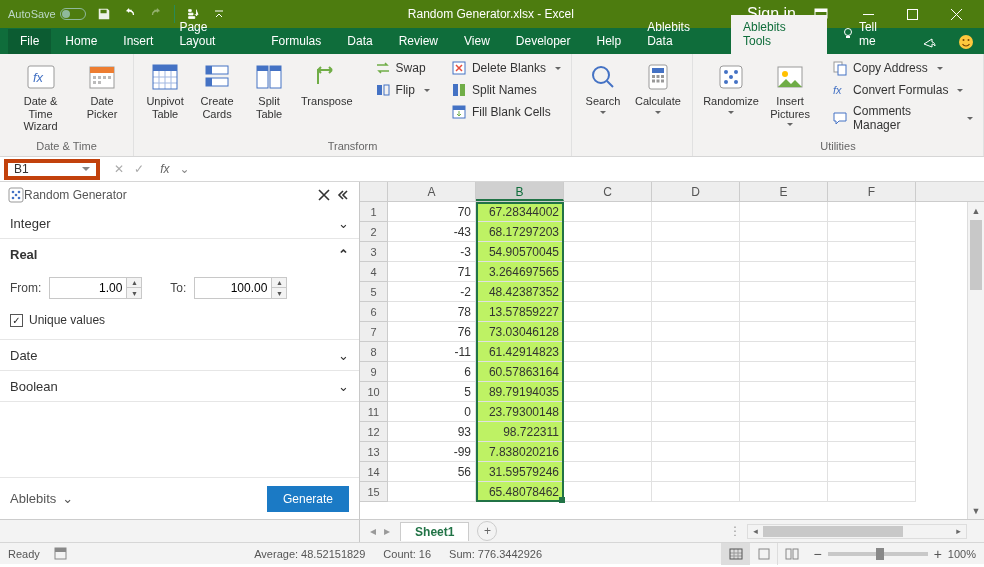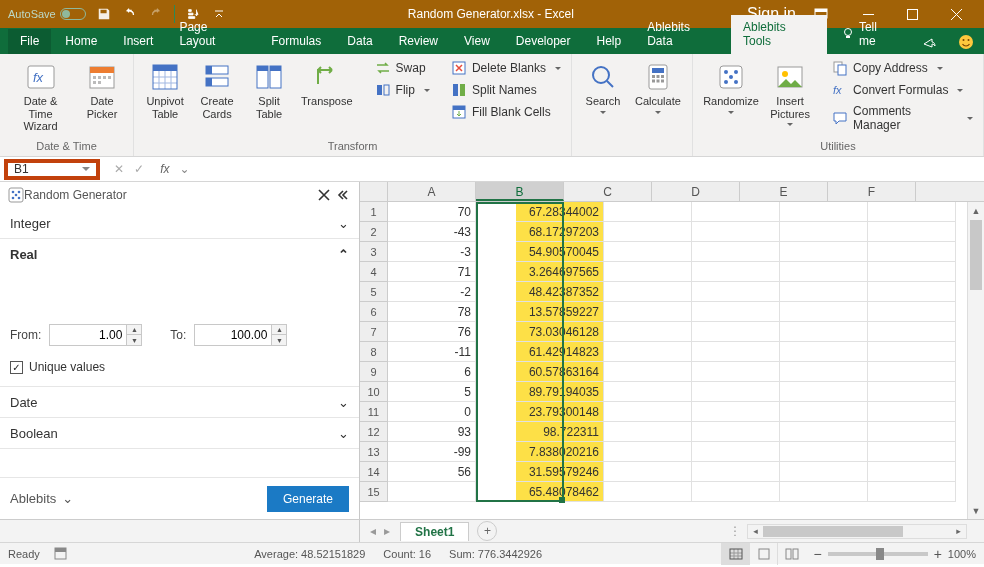--- a/index.html
+++ b/index.html
@@ -1,19 +1,19 @@
 <!DOCTYPE html>
 <html><head>
 <meta charset="utf-8">
 <style>
   * { box-sizing: border-box; margin: 0; padding: 0; font-family: "Segoe UI", Tahoma, sans-serif; }
   body { width: 984px; height: 567px; background: #fff; overflow: hidden; font-size: 12px; color: #333; }
 
   
-  .titlebar { height: 28px; background: #a16207; color: #fff; display: flex; align-items: center; }
+  .titlebar { height: 28px; background: #4d7c0f; color: #fff; display: flex; align-items: center; }
   .titlebar .qat { display: flex; align-items: center; gap: 10px; padding: 0 8px; }
   .titlebar .qat .autosave { display:flex; align-items:center; gap:4px; color:#bcd8c7; font-size:11px;}
   .titlebar .qat .pill { width:26px; height:12px; border:1px solid #8fb99c; border-radius:6px; position:relative;}
   .titlebar .qat .pill::after{content:"";width:8px;height:8px;border-radius:50%;background:#8fb99c;position:absolute;left:1px;top:1px;}
   .titlebar .qat .icon { width:16px; height:16px; display:flex;align-items:center;justify-content:center;}
   .titlebar .qat .sep{width:1px;height:18px;background:#2a8a56;}
   .titlebar .title { flex:1; text-align:center; font-size:12px;}
   .titlebar .right { display:flex; align-items:center; gap:18px; padding-right:6px;}
   .titlebar .winbtn { width:44px;height:28px;display:flex;align-items:center;justify-content:center;}
 
@@ -54,21 +54,21 @@
   .main{display:flex;height:337px;}
   .sidepane{width:360px;border-right:1px solid #c8c8c8;display:flex;flex-direction:column;background:#fff;}
   .pane-hdr{height:26px;display:flex;align-items:center;padding:0 8px;border-bottom:1px solid transparent;}
   .pane-hdr .ricon{width:16px;height:16px;}
   .pane-hdr .ttl{flex:1;font-size:12px;color:#555;}
   .pane-hdr .xbtn,.pane-hdr .coll{width:18px;height:18px;display:flex;align-items:center;justify-content:center;cursor:pointer;color:#555;}
   .section{border-bottom:1px solid #e6e6e6;}
   .sec-hdr{height:30px;display:flex;align-items:center;justify-content:space-between;padding:0 10px;cursor:pointer;font-size:13px;}
   .sec-hdr.bold{font-weight:600;}
   .sec-body{padding:8px 10px 12px;}
-  .frm-row{display:flex;align-items:center;gap:8px;font-size:12px;color:#444;margin-top:47px;}
+  .frm-row{display:flex;align-items:center;gap:8px;font-size:12px;color:#444;}
   .numfld{display:flex;align-items:center;}
   .numfld input{width:78px;height:22px;border:1px solid #c8c8c8;text-align:right;padding-right:4px;font-size:12px;}
   .spin{display:flex;flex-direction:column;border:1px solid #c8c8c8;border-left:none;}
   .spin div{width:14px;height:10px;display:flex;align-items:center;justify-content:center;font-size:7px;color:#555;cursor:pointer;background:#f3f3f3;}
   .spin div:first-child{border-bottom:1px solid #c8c8c8;}
   .chk{display:flex;align-items:center;gap:6px;margin-top:14px;font-size:12px;}
   .chk .box{width:13px;height:13px;border:1px solid #555;display:flex;align-items:center;justify-content:center;font-size:10px;color:#222;}
   .pane-ftr{margin-top:auto;height:42px;border-top:1px solid #e6e6e6;display:flex;align-items:center;justify-content:space-between;padding:0 10px;}
   .brand{display:flex;align-items:center;gap:6px;color:#555;font-size:13px;}
   .genbtn{background:#1b7ac5;color:#fff;border:none;padding:6px 16px;font-size:12px;cursor:pointer;}
@@ -76,21 +76,21 @@
   
   .gridwrap{flex:1;position:relative;display:flex;flex-direction:column;}
   .colhdr{height:20px;display:flex;background:#eee;border-bottom:1px solid #ccc;}
   .corner{width:28px;background:#eee;border-right:1px solid #ccc;}
   .ch{width:88px;text-align:center;border-right:1px solid #ccc;font-size:12px;line-height:20px;color:#555;}
   .ch.sel{background:#d0d0d0;color:#0f6d3b;border-bottom:2px solid #217346;}
   .rows{flex:1;overflow:hidden;}
   .row{display:flex;height:20px;}
   .rh{width:28px;background:#eee;border-right:1px solid #ccc;border-bottom:1px solid #ccc;text-align:center;font-size:11px;line-height:20px;color:#555;}
   .cell{width:88px;border-right:1px solid #e1e1e1;border-bottom:1px solid #e1e1e1;font-size:12px;text-align:right;padding:0 4px;line-height:20px;}
-  .cell.sel{background:#fde047;margin-left:40px;}
+  .cell.sel{background:#bef264;}
   .selRange{position:absolute;border:2px solid #217346;pointer-events:none;}
   .selRange .handle{position:absolute;right:-3px;bottom:-3px;width:6px;height:6px;background:#217346;}
   .vscroll{position:absolute;right:0;top:20px;bottom:0;width:17px;background:#f3f3f3;border-left:1px solid #ddd;}
   .vscroll .arr{height:17px;display:flex;align-items:center;justify-content:center;color:#666;font-size:9px;}
   .vscroll .thumb{position:absolute;top:18px;left:2px;right:2px;height:70px;background:#c8c8c8;}
 
   
   .sheettabs{height:23px;border-top:1px solid #ccc;background:#f3f3f3;display:flex;align-items:center;}
   .sheettabs .nav{display:flex;gap:8px;padding:0 10px;color:#999;}
   .sheettab{background:#fff;border:1px solid #ccc;border-bottom:none;padding:2px 14px;font-size:12px;font-weight:600;color:#217346;}

